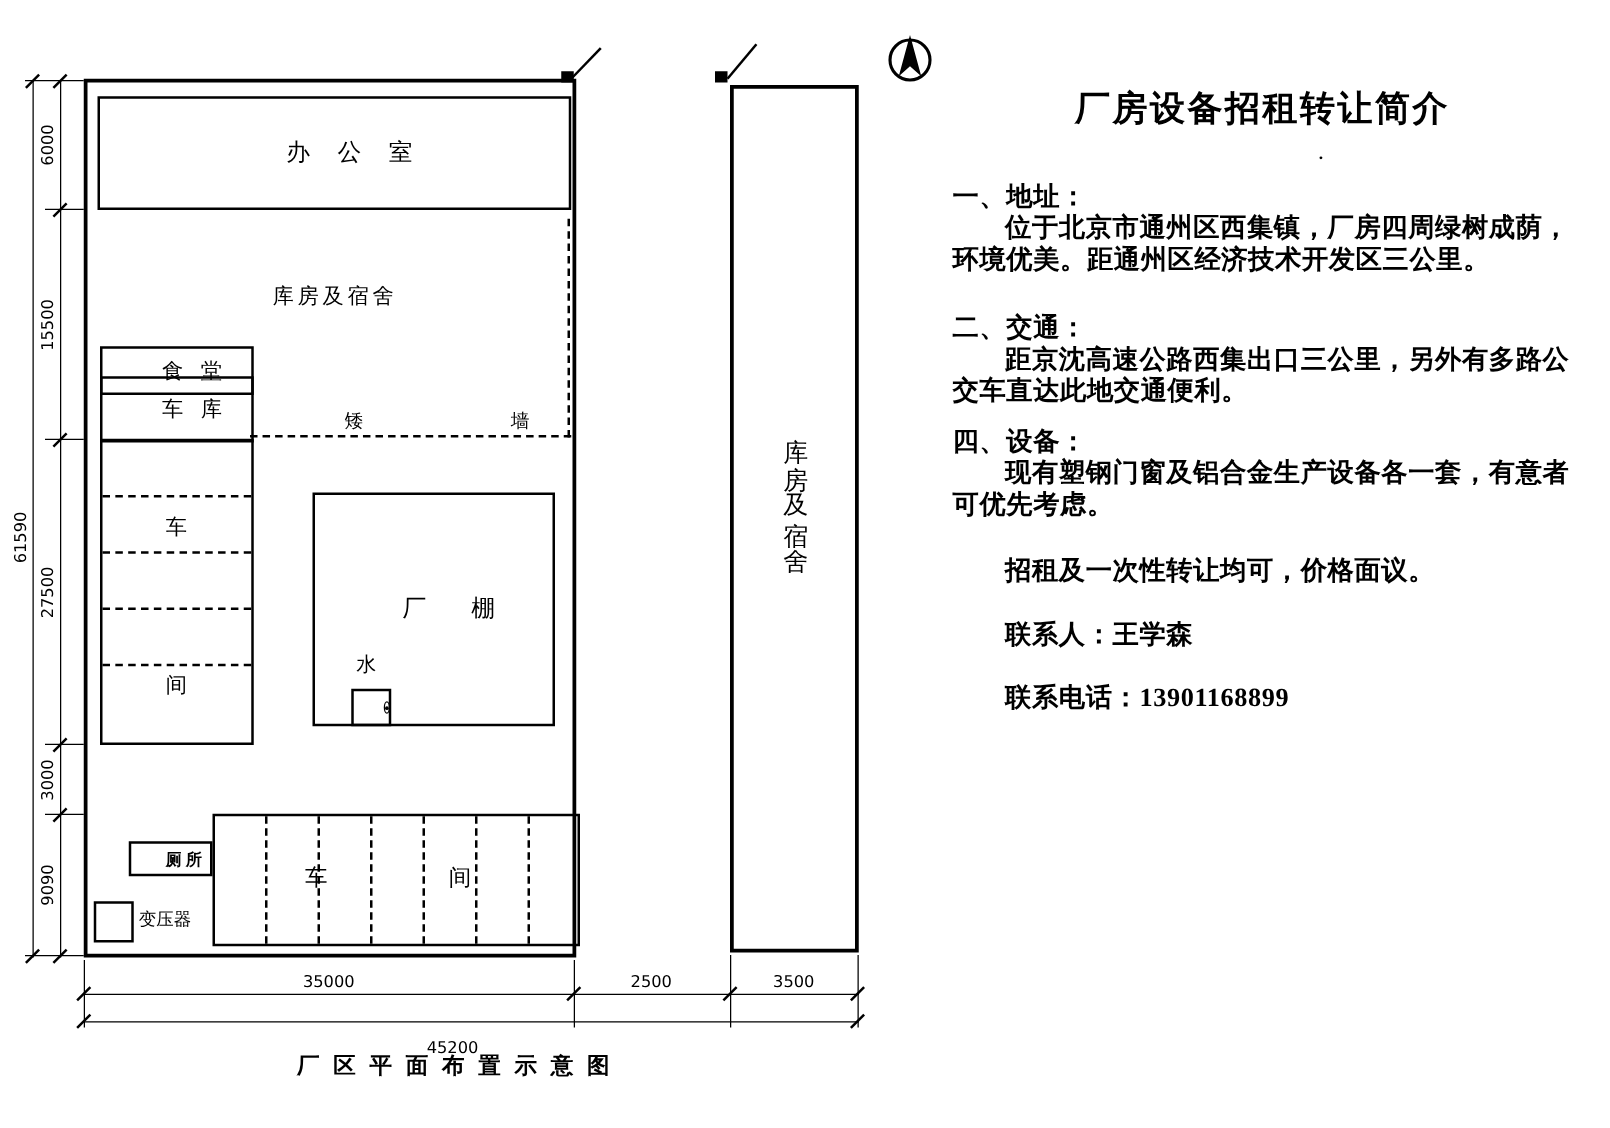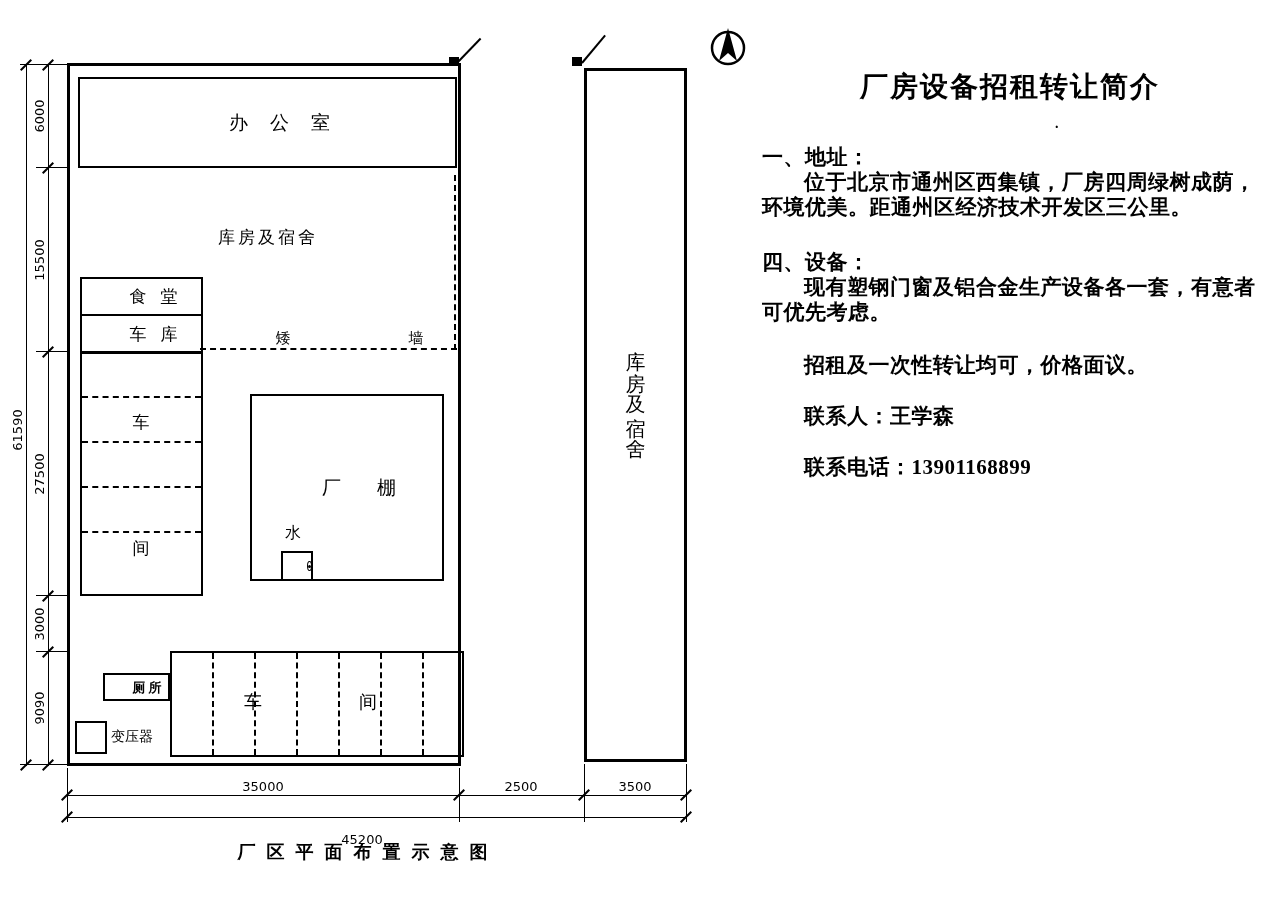--- a/index.html
+++ b/index.html
@@ -67,21 +67,21 @@
     <div class="label" style="left:268px;top:237px;letter-spacing:3px;">库房及宿舍</div>
 
     <div class="dash-v" style="left:454px;top:175px;height:175px;"></div>
     <div class="dash-h" style="left:200px;top:348px;width:257px;"></div>
     <div class="label" style="left:283px;top:338px;font-size:15px;">矮</div>
     <div class="label" style="left:416px;top:338px;font-size:15px;">墙</div>
 
     <div class="box" style="left:80px;top:277px;width:123px;height:39px;">
       <span class="boxlabel" style="letter-spacing:14px;padding-left:14px;">食堂</span>
     </div>
-    <div class="box" style="left:80px;top:314px;width:123px;height:40px;">
+    <div class="box" style="left:80px;top:301px;width:123px;height:53px;">
       <span class="boxlabel" style="letter-spacing:14px;padding-left:14px;">车库</span>
     </div>
 
     <div class="box" style="left:80px;top:351px;width:123px;height:245px;"></div>
     <div class="dash-h" style="left:82px;top:396px;width:119px;"></div>
     <div class="dash-h" style="left:82px;top:441px;width:119px;"></div>
     <div class="dash-h" style="left:82px;top:486px;width:119px;"></div>
     <div class="dash-h" style="left:82px;top:531px;width:119px;"></div>
     <div class="label" style="left:141px;top:422px;">车</div>
     <div class="label" style="left:141px;top:548px;">间</div>
@@ -172,20 +172,24 @@
   </div>
 
   <div class="brochure-title">厂房设备招租转让简介</div>
   <div class="abs" style="left:1055px;top:116px;font-size:14px;font-weight:bold;">.</div>
 
   <div class="brochure">
     <div class="sec-1">
       <div>一、地址：</div>
       <div class="sec-body">位于北京市通州区西集镇，厂房四周绿树成荫，环境优美。距通州区经济技术开发区三公里。</div>
     </div>
+    <div class="sec-2">
+      <div>二、交通：</div>
+      <div class="sec-body">距京沈高速公路西集出口三公里，另外有多路公交车直达此地交通便利。</div>
+    </div>
     <div class="sec-4">
       <div>四、设备：</div>
       <div class="sec-body">现有塑钢门窗及铝合金生产设备各一套，有意者可优先考虑。</div>
     </div>
     <div class="note-line">招租及一次性转让均可，价格面议。</div>
     <div class="contact-line">联系人：王学森</div>
     <div class="contact-line">联系电话：13901168899</div>
   </div>
 
 </div>

